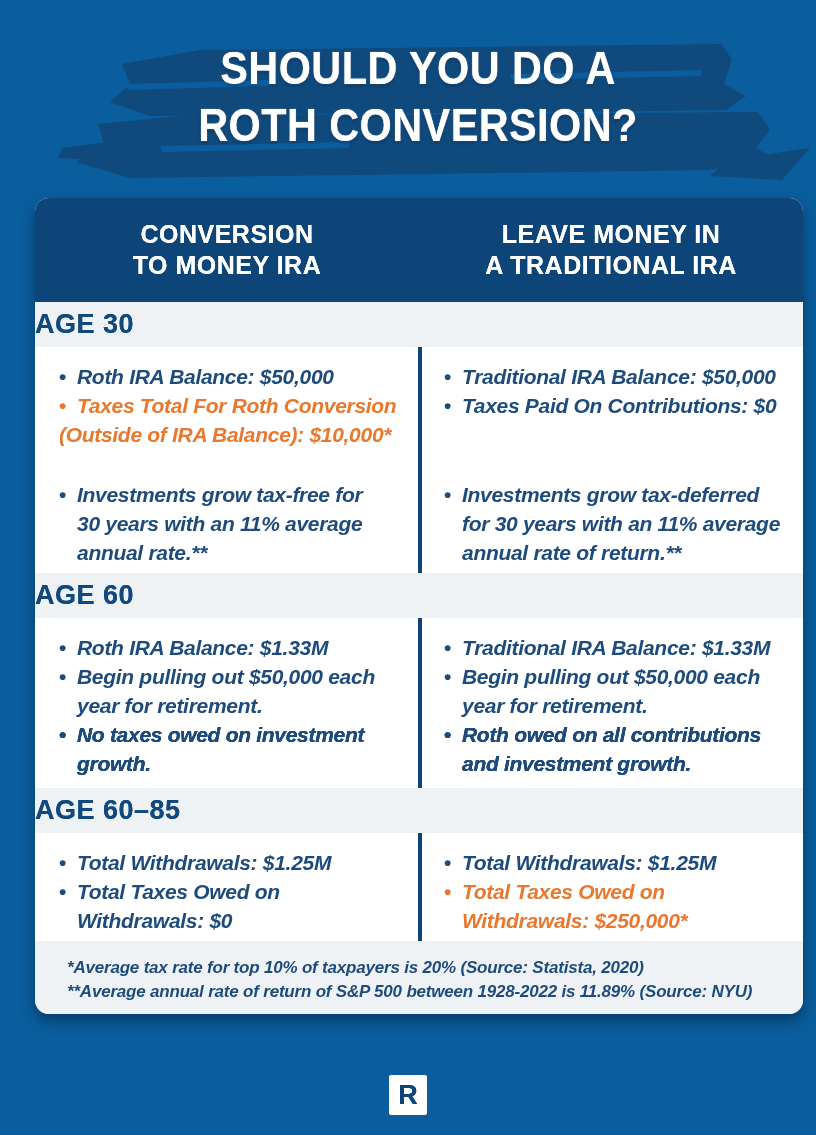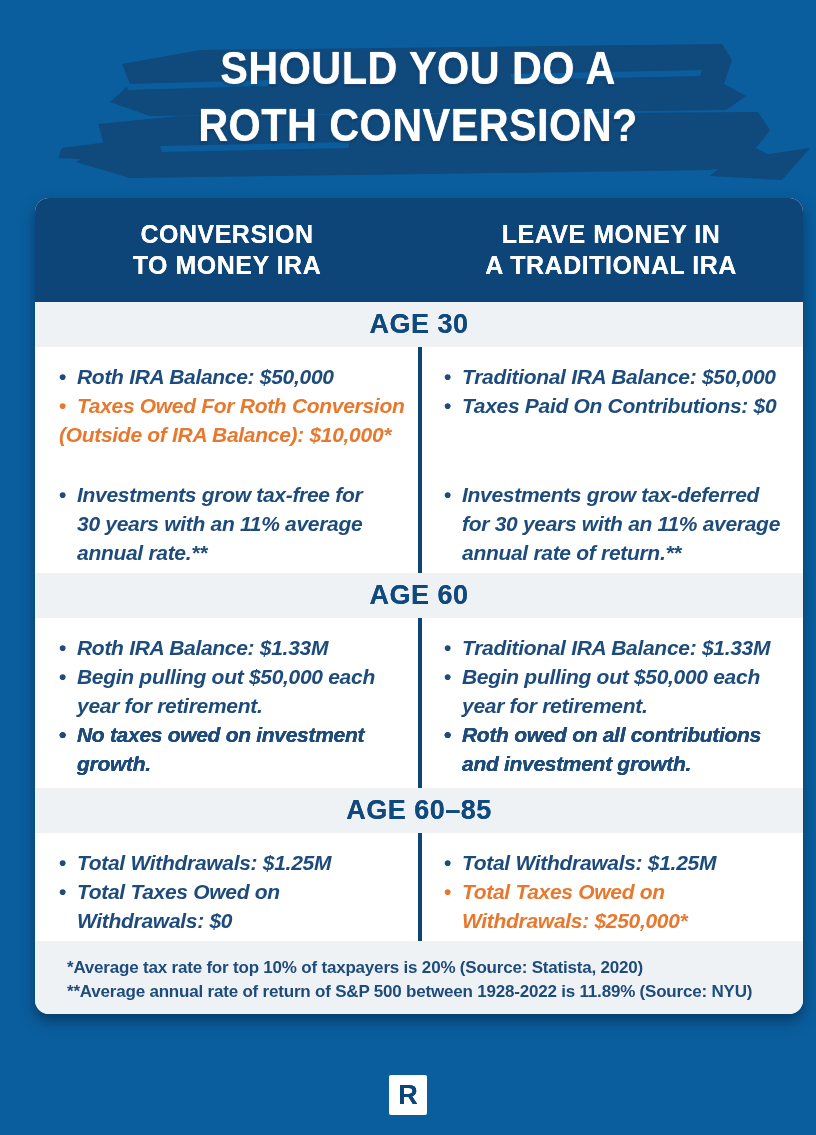--- a/index.html
+++ b/index.html
@@ -37,21 +37,21 @@
     height:104px;background:var(--navy,#0D4578);
     display:flex;align-items:center;
   }
   .col-h{
     flex:1;text-align:center;color:#fff;font-weight:bold;
     font-size:25px;line-height:31px;letter-spacing:.5px;
     text-shadow:0 0 .5px #fff;
   }
   .age-band{
     height:45px;background:var(--gray,#EFF2F5);
-    display:flex;align-items:center;justify-content:center;
+    display:flex;align-items:center;
     color:var(--ageNavy,#10497E);font-weight:bold;
     font-size:27px;letter-spacing:.5px;
     text-shadow:0 0 .5px currentColor;
   }
   .row{display:flex;background:#fff;}
   .cell{
     flex:1;padding:15px 6px 0 24px;
     color:var(--body,#1D4B7C);
     font-weight:bold;font-style:italic;
     font-size:21px;line-height:29px;letter-spacing:-.3px;
@@ -62,21 +62,21 @@
   .item.strong{text-shadow:0 0 .5px currentColor,0 0 .5px currentColor;}
   .fline{display:flex;}
   .bullet{width:18px;flex:none;font-style:normal;}
   .cont{margin-left:18px;}
   .cont.nohang{margin-left:0;}
 
   .footnotes{
     height:73px;background:var(--gray,#EFF2F5);
     padding:15px 10px 0 32px;box-sizing:border-box;
     color:var(--body,#1D4B7C);
-    font-weight:bold;
+    font-weight:bold;font-style:italic;
     font-size:17px;line-height:24px;letter-spacing:-.2px;
   }
 
   
   .logo{
     position:absolute;top:1075px;left:389px;
     width:38px;height:40px;background:#fff;border-radius:2px;
     display:flex;align-items:center;justify-content:center;
   }
   .logo span{
@@ -129,21 +129,21 @@
           <div class="cell left">
             <div class="item navy">
               <div class="fline">
                 <span class="bullet">•</span>
                 <span class="txt">Roth IRA Balance: $50,000</span>
               </div>
             </div>
             <div class="item orange">
               <div class="fline">
                 <span class="bullet">•</span>
-                <span class="txt">Taxes Owed For Roth Conversion</span>
+                <span class="txt">Taxes Total For Roth Conversion</span>
               </div>
               <div class="cont nohang">(Outside of IRA Balance): $10,000*</div>
             </div>
           </div>
           <div class="divider"></div>
           <div class="cell right">
             <div class="item navy">
               <div class="fline">
                 <span class="bullet">•</span>
                 <span class="txt">Traditional IRA Balance: $50,000</span>

